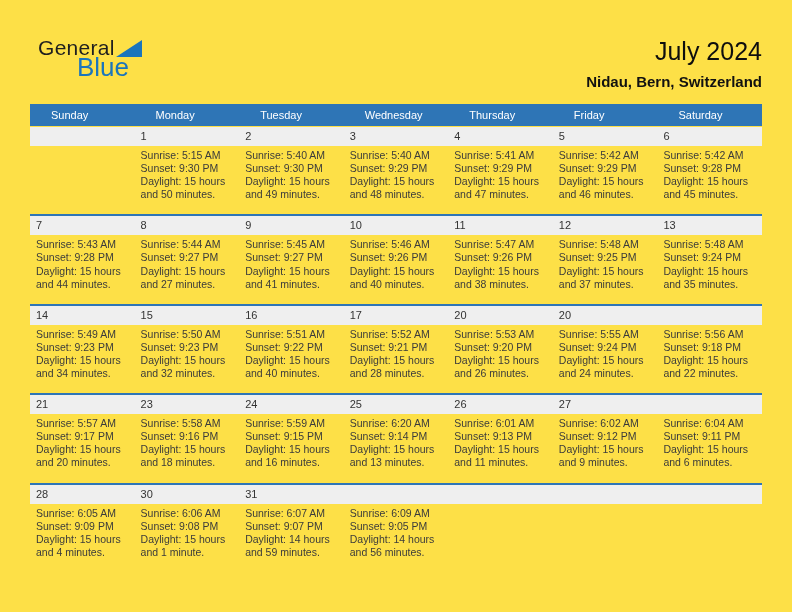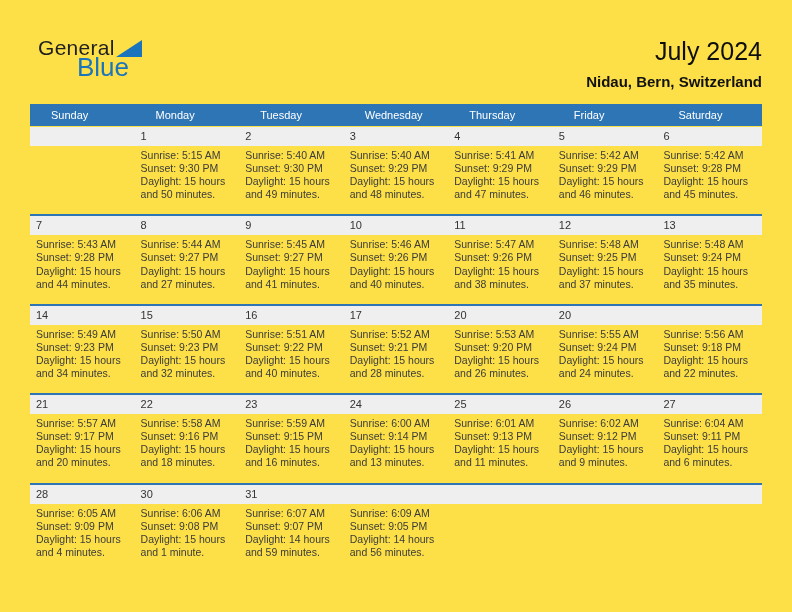--- a/index.html
+++ b/index.html
@@ -230,21 +230,20 @@
               <div class="line">Sunrise: 5:56 AM</div>
               <div class="line">Sunset: 9:18 PM</div>
               <div class="line">Daylight: 15 hours</div>
               <div class="line">and 22 minutes.</div>
             </div>
           </div>
         </div>
         <div class="week">
           <div class="band">
             <div class="num">21</div>
-            <div class="num">22</div>
             <div class="num">23</div>
             <div class="num">24</div>
             <div class="num">25</div>
             <div class="num">26</div>
             <div class="num">27</div>
           </div>
           <div class="content">
             <div class="cell">
               <div class="line">Sunrise: 5:57 AM</div>
               <div class="line">Sunset: 9:17 PM</div>
@@ -257,21 +256,21 @@
               <div class="line">Daylight: 15 hours</div>
               <div class="line">and 18 minutes.</div>
             </div>
             <div class="cell">
               <div class="line">Sunrise: 5:59 AM</div>
               <div class="line">Sunset: 9:15 PM</div>
               <div class="line">Daylight: 15 hours</div>
               <div class="line">and 16 minutes.</div>
             </div>
             <div class="cell">
-              <div class="line">Sunrise: 6:00 AM</div>
+              <div class="line">Sunrise: 6:20 AM</div>
               <div class="line">Sunset: 9:14 PM</div>
               <div class="line">Daylight: 15 hours</div>
               <div class="line">and 13 minutes.</div>
             </div>
             <div class="cell">
               <div class="line">Sunrise: 6:01 AM</div>
               <div class="line">Sunset: 9:13 PM</div>
               <div class="line">Daylight: 15 hours</div>
               <div class="line">and 11 minutes.</div>
             </div>

